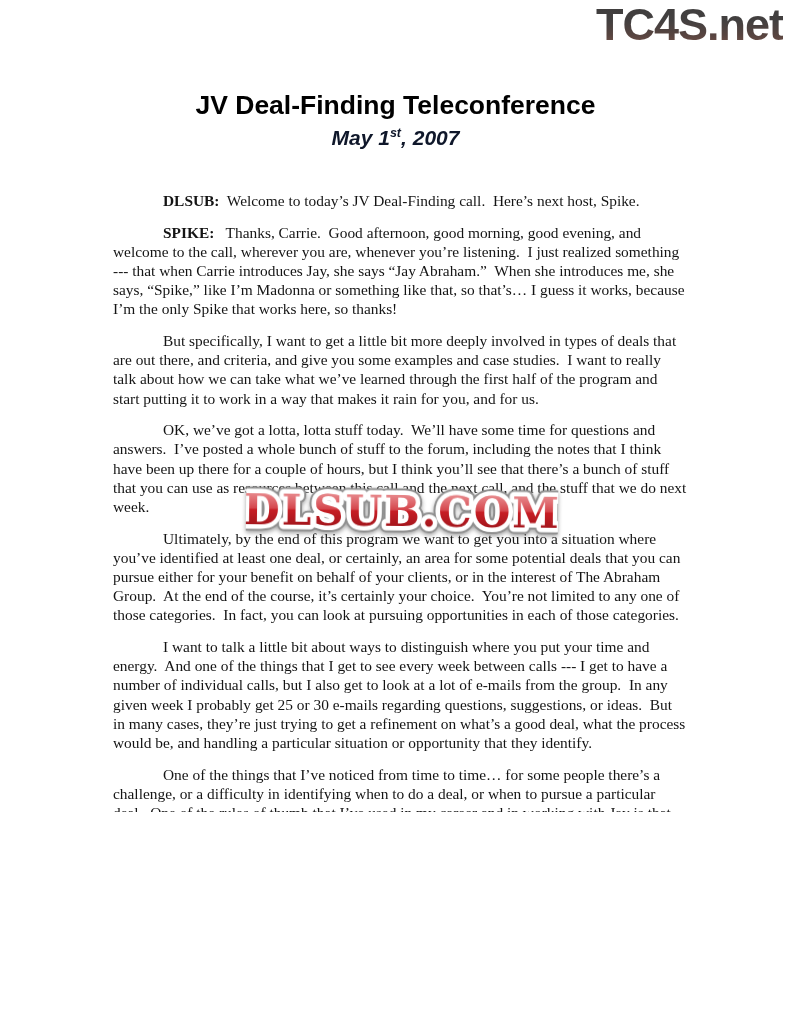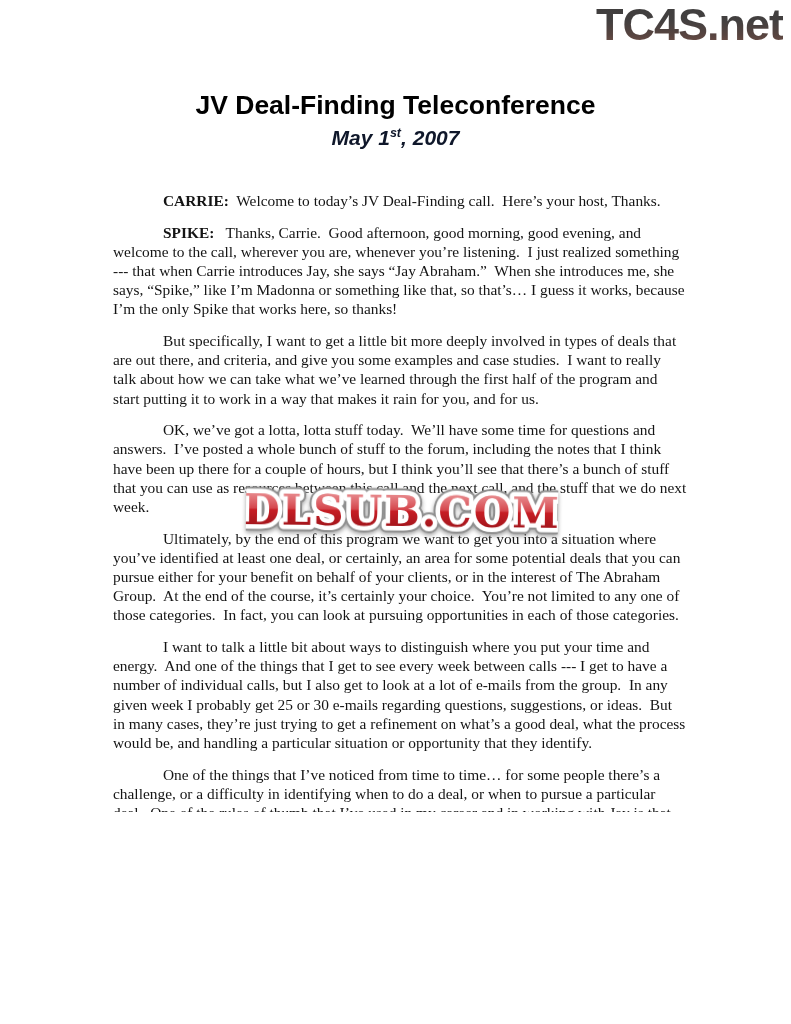--- a/index.html
+++ b/index.html
@@ -67,21 +67,21 @@
 <div class="page">
 
   <div class="tc4s">TC4S.net</div>
 
   <div class="title-block">
     <h1>JV Deal-Finding Teleconference</h1>
     <div class="subtitle"><span>May 1</span><sup>st</sup><span>, 2007</span></div>
   </div>
 
   <div class="content">
-    <p><span class="speaker">CARRIE:</span><span>  Welcome to today’s JV Deal-Finding call.  Here’s your host, Thanks.</span></p>
+    <p><span class="speaker">DLSUB:</span><span>  Welcome to today’s JV Deal-Finding call.  Here’s next host, Spike.</span></p>
     <p><span class="speaker">SPIKE:</span><span>   Thanks, Carrie.  Good afternoon, good morning, good evening, and welcome to the call, wherever you are, whenever you’re listening.  I just realized something --- that when Carrie introduces Jay, she says “Jay Abraham.”  When she introduces me, she says, “Spike,” like I’m Madonna or something like that, so that’s… I guess it works, because I’m the only Spike that works here, so thanks!</span></p>
     <p><span>But specifically, I want to get a little bit more deeply involved in types of deals that are out there, and criteria, and give you some examples and case studies.  I want to really talk about how we can take what we’ve learned through the first half of the program and start putti</span><span>ng it to work in a way that makes it rai</span><span>n for you, and for us.</span></p>
     <p><span>OK, we’ve got a lotta, lotta stuff today.  We’ll have some time for questions and answers.  I’ve posted a whole bunch of stuff to the forum, including the notes that I think have been up there for a couple of hours, but I think you’ll see that there’s a bunch of stuff that you can use as resources between this call and the next call, and the stuff that we do next week.</span></p>
     <p><span>Ultimately, by the end of this program we want to get you into a situation where you’ve identified at least one deal, or certainly, an area for some potential deals that you can pursue either for your benefit on behalf of your clients, or in the interest of The Abraham Group.  At the end of the course, it’s certainly your choice.  You’re not limited to any one of those categories.  In fact, you can look at pursuing opportunities in each of those categories.</span></p>
     <p><span>I want to talk a little bit about ways to distinguish where you put your time and energy.  And one of the things that I get to see every week between calls --- I get to have a number of individual calls, but I also get to look at a lot of e-mails from the group.  In any given week I probably get 25 or 30 e-mails regarding questions, suggestions, or ideas.  But in many cases, they’re just trying to get a refinement on what’s a good deal, what the process would be, and handling a particular situation or opportunity that they identify.</span></p>
     <p><span>One of the things that I’ve noticed from time to time… for some people there’s a challenge, or a difficulty in identifying when to do a deal, or when to pursue a particular deal.  One of the rules of thumb that I’ve used in my career and in working with Jay is that it’s not always just the potential profitability that is the best indicator of whether you</span></p>
   </div>
 
   <div class="watermark">
     <svg width="312" height="62" viewBox="0 0 312 62">

